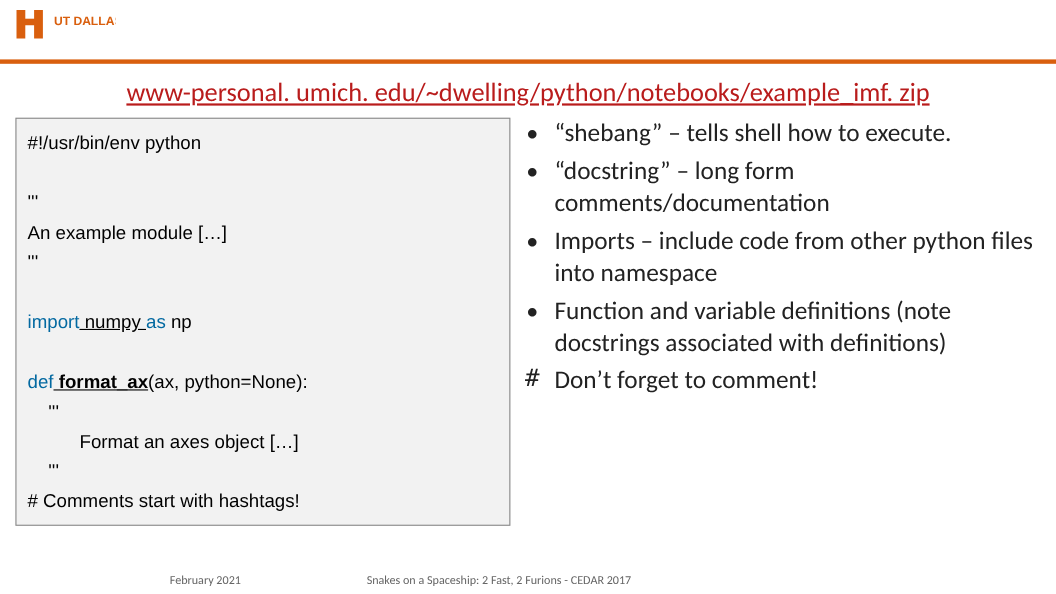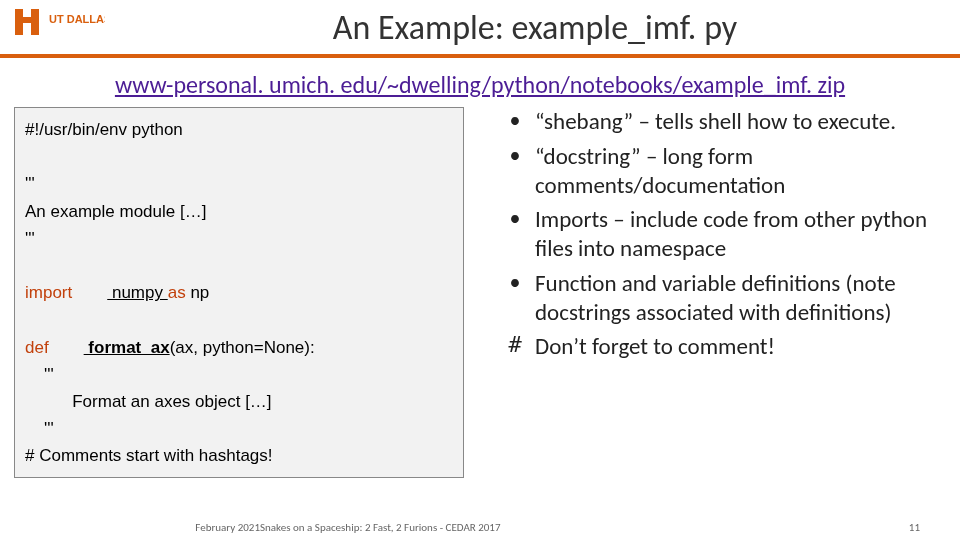--- a/index.html
+++ b/index.html
@@ -1,49 +1,48 @@
 <!DOCTYPE html>
 <html><head>
 <meta charset="utf-8">
 <style>
   * { box-sizing: border-box; margin: 0; padding: 0; }
   html, body { width: 960px; height: 540px; font-family: Calibri, Arial, sans-serif; background: #fff; overflow: hidden; }
   .slide { width: 960px; height: 540px; position: relative; }
   .header-bar { height: 58px; display: flex; align-items: center; border-bottom: 4px solid #d95f0e; }
   .logo { width: 110px; height: 58px; display: flex; align-items: center; justify-content: center; }
   .title { flex: 1; text-align: center; font-size: 34px; color: #333; font-weight: 400; }
-  .url-link { color: #4c1d95; text-decoration: underline; font-size: 24px; text-align: center; margin: 12px 0 8px; padding: 0 30px; }
-  .content { display: flex; padding: 0 14px; gap: 31px; }
+  .url-link { color: #b91c1c; text-decoration: underline; font-size: 24px; text-align: center; margin: 12px 0 8px; padding: 0 30px; }
+  .content { display: flex; padding: 0 14px; gap: 0; }
   .code-box { width: 450px; border: 1px solid #888; background: #f2f2f2; padding: 8px 10px; font-family: Arial, sans-serif; font-size: 17px; line-height: 1.6; }
   .code-box .line { white-space: pre-wrap; }
-  .kw { color: #c2410c; }
-  .underline { text-decoration: underline; padding-left: 35px; }
+  .kw { color: #0369a1; }
+  .underline { text-decoration: underline; }
   .bullets { flex: 1; font-size: 23px; color: #222; padding-top: 0; }
   .bullets .row { display: flex; margin-bottom: 6px; }
   .bullets .marker { width: 40px; text-align: center; font-size: 22px; }
   .bullets .text { flex: 1; line-height: 1.25; }
   .footer { position: absolute; bottom: 6px; left: 0; right: 0; display: flex; font-size: 11px; color: #666; padding: 0 40px; }
-  .footer .left { flex: 1; text-align: right; }
+  .footer .left { flex: 1; text-align: center; }
   .footer .center { flex: 2; }
   .footer .right { flex: 1; text-align: right; }
 </style>
 </head>
 <body>
 
 <div class="slide">
 
   <div class="header-bar">
     <div class="logo">
       <svg width="100" height="44" viewBox="0 0 100 44">
         <path d="M10 4 L10 30 L18 30 L18 18 L26 18 L26 30 L34 30 L34 4 Z" fill="#d95f0e"></path>
         <rect x="18" y="4" width="8" height="8" fill="#fff"></rect>
         <text x="44" y="18" font-size="11" font-weight="bold" fill="#d95f0e" font-family="Arial">UT DALLAS</text>
       </svg>
     </div>
-    <div class="title">An Example: example_imf. py</div>
   </div>
 
   <div class="url-link">www-personal. umich. edu/~dwelling/python/notebooks/example_imf. zip</div>
 
   <div class="content">
     <div class="code-box">
       <div class="line"><span>#!/usr/bin/env python</span></div>
       <div class="line">&nbsp;</div>
       <div class="line"><span>'''</span></div>
       <div class="line"><span>An example module […]</span></div>
@@ -78,16 +77,15 @@
       <div class="row">
         <div class="marker" style="font-family:Consolas,monospace">#</div>
         <div class="text">Don’t forget to comment!</div>
       </div>
     </div>
   </div>
 
   <div class="footer">
     <div class="left">February 2021</div>
     <div class="center">Snakes on a Spaceship: 2 Fast, 2 Furions - CEDAR 2017</div>
-    <div class="right">11</div>
   </div>
 
 </div>
 
 </body></html>

